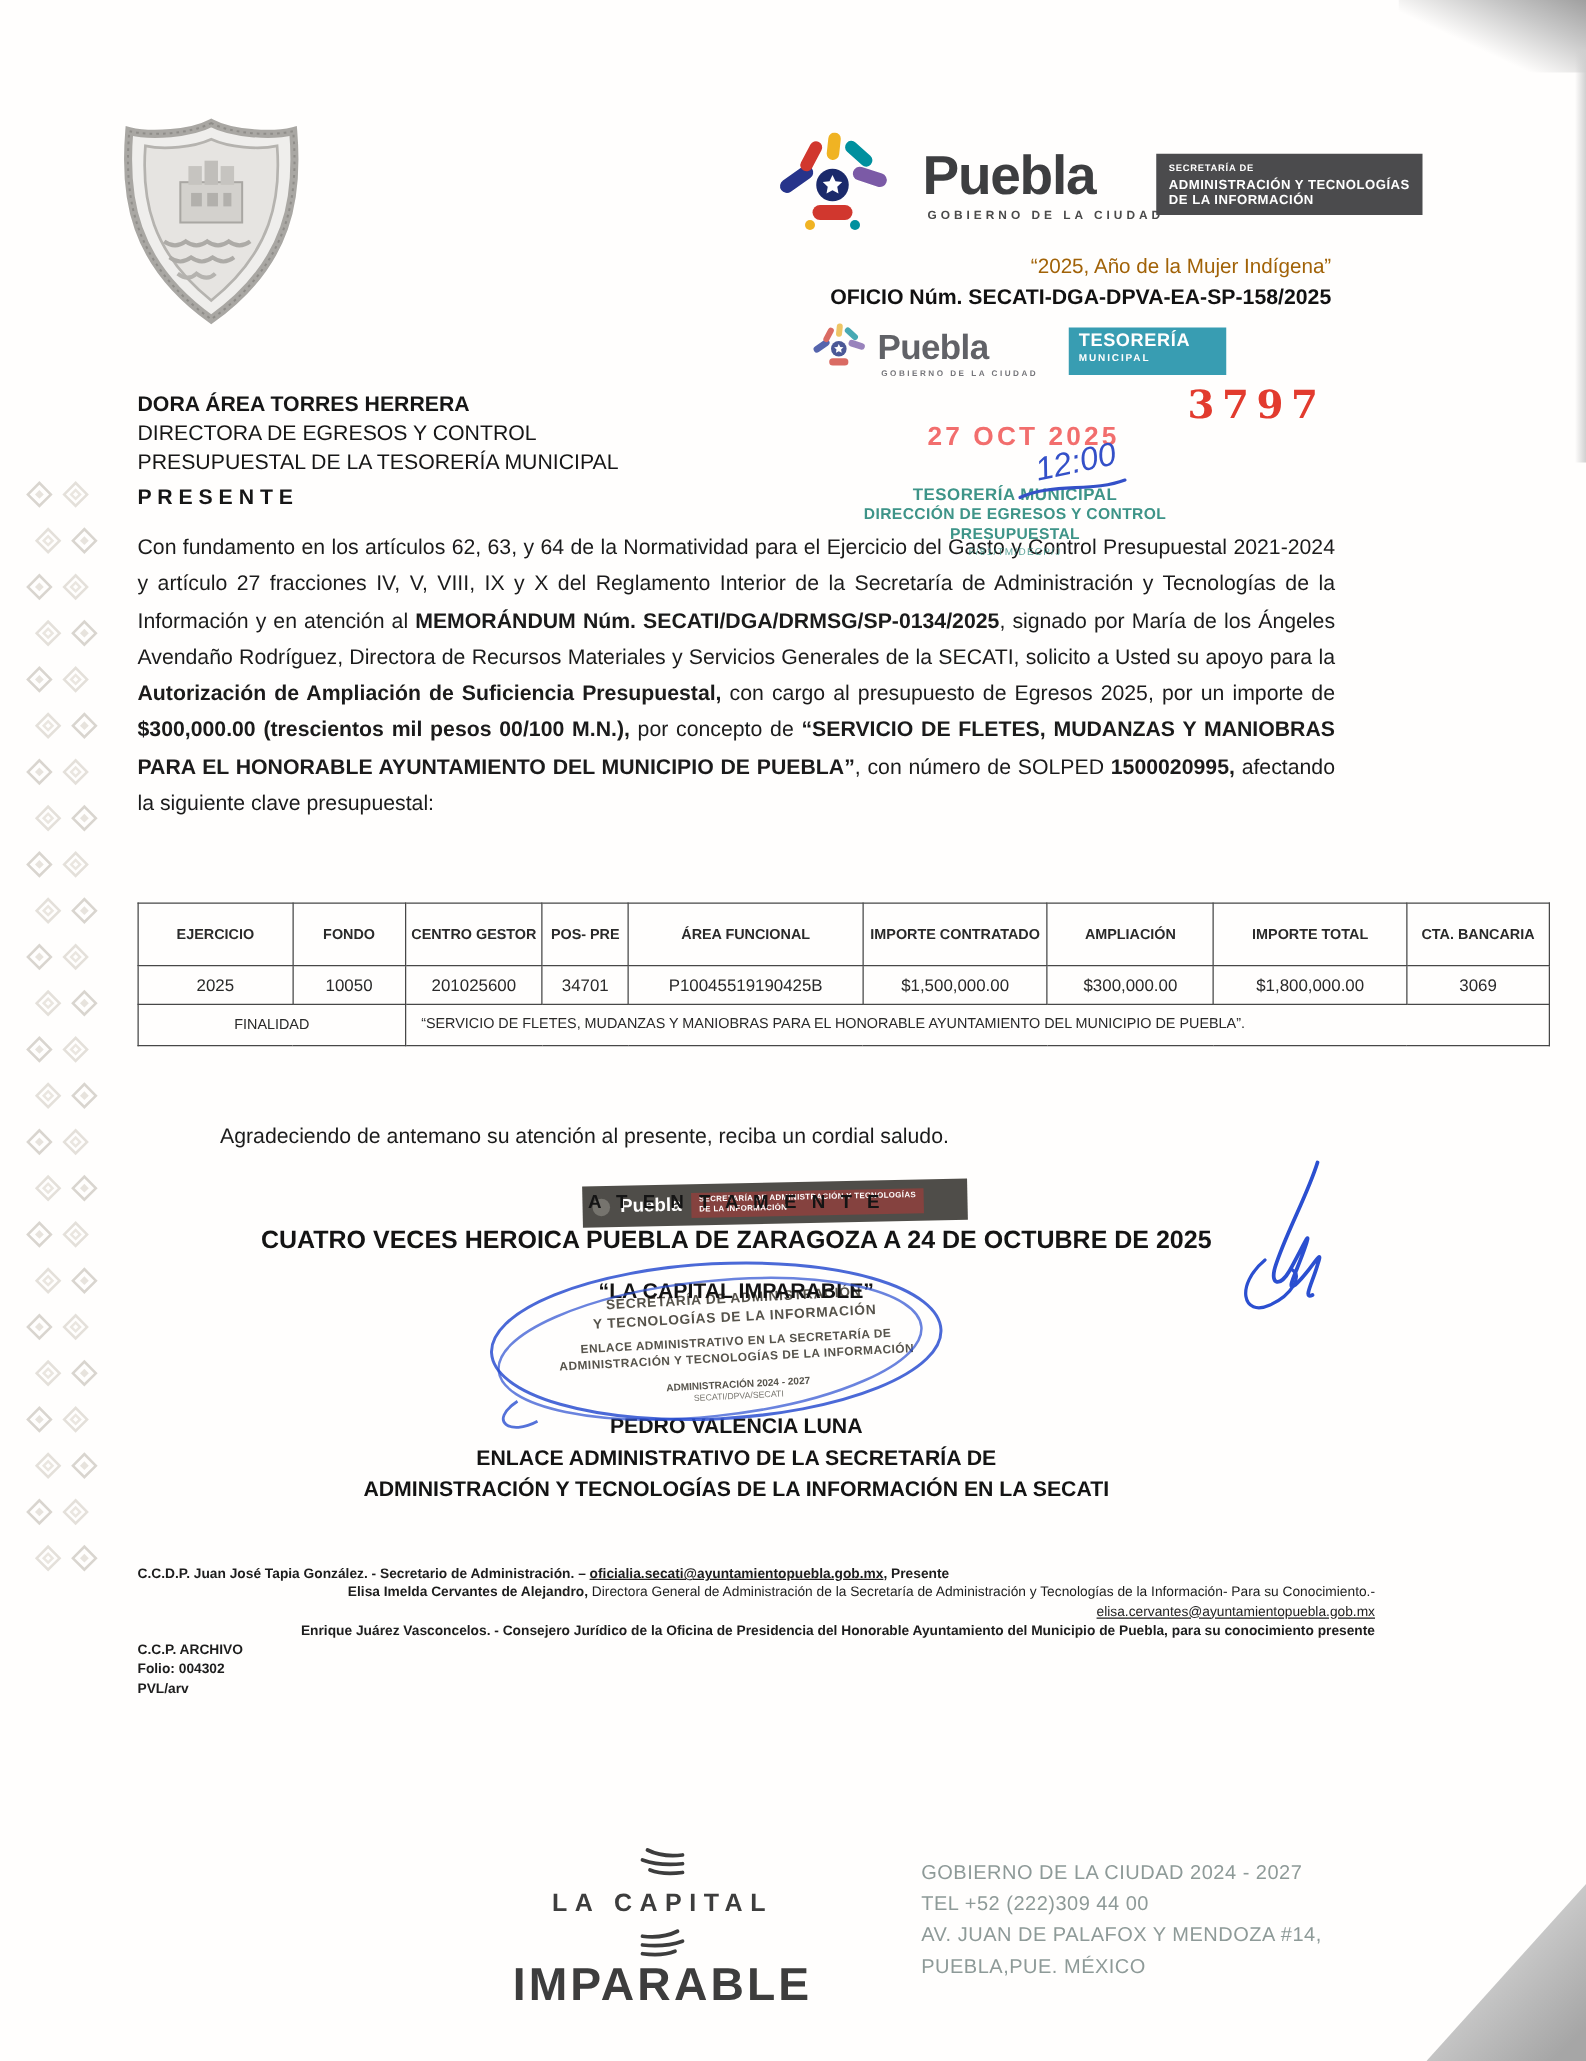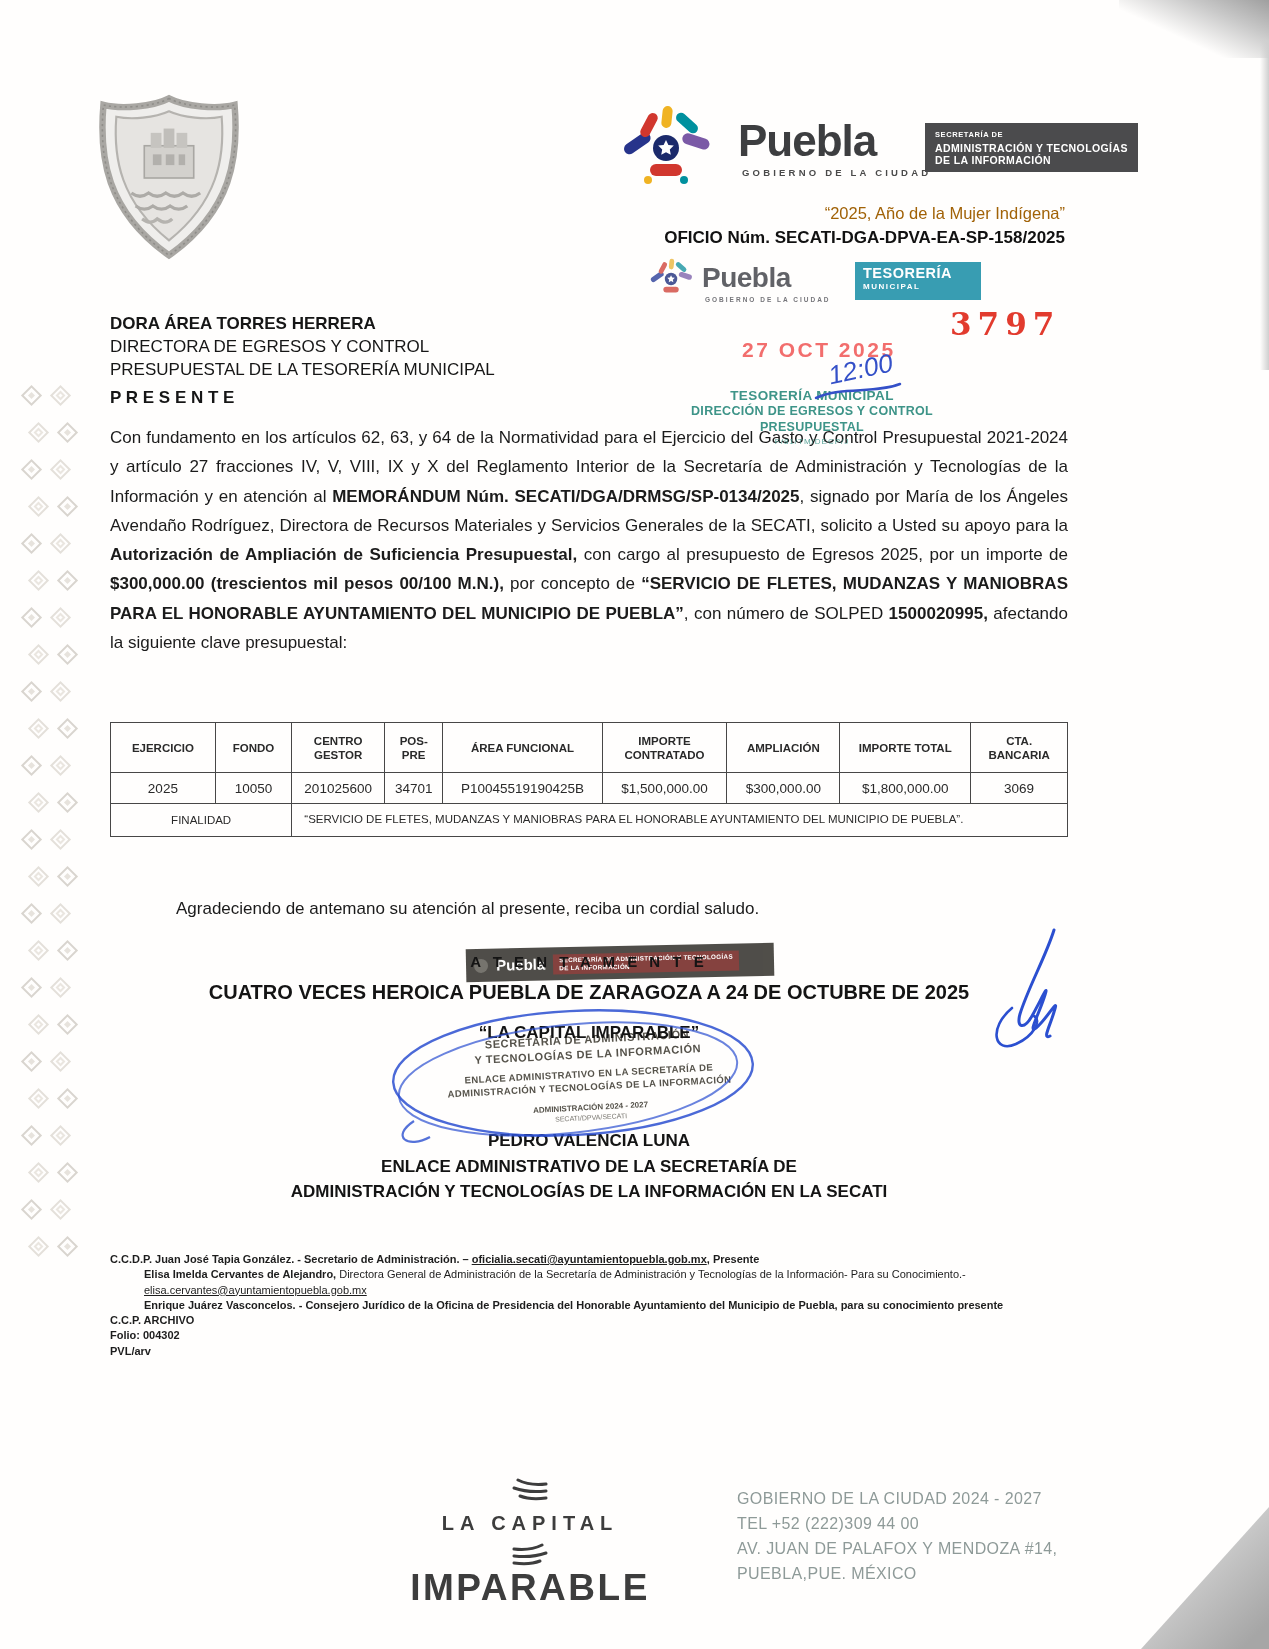--- a/index.html
+++ b/index.html
@@ -70,21 +70,21 @@
   
   .recipient { position:absolute; left:110px; top:312px; font-size:17px; line-height:23px; color:#161616; }
   .recipient .name { font-weight:700; }
   .recipient .salutation { font-weight:700; margin-top:5px; }
 
   
   .body-par { position:absolute; left:110px; top:423px; width:958px; font-size:17px; line-height:29.3px;
     text-align:justify; color:#1b1b1b; z-index:2; }
 
   
-  .ptable { position:absolute; left:110px; top:722px; width:958px; border-collapse:collapse; table-layout:fixed; z-index:2; }
+  .ptable { position:absolute; left:110px; top:722px; width:1130px; border-collapse:collapse; table-layout:fixed; z-index:2; }
   .ptable th, .ptable td { border:1.6px solid #474747; text-align:center; vertical-align:middle; padding:3px 4px; color:#2a2a2a; }
   .ptable th { font-size:11.5px; font-weight:700; height:50px; line-height:14px; }
   .ptable td { font-size:13.5px; height:31px; }
   .fin-label { font-size:11.5px !important; }
   .fin-text { font-size:11.5px !important; text-align:left !important; padding:7px 12px !important; line-height:17.5px; height:auto !important; }
 
   .thanks { position:absolute; left:176px; top:899px; font-size:17px; color:#1b1b1b; }
 
   
   .ink-stamp { position:absolute; left:466px; top:946px; width:308px; height:33px; background:#45433e;
@@ -108,21 +108,21 @@
   .seal-text .s6 { font-size:7px; line-height:10px; opacity:.8; }
 
   .scribble { position:absolute; left:378px; top:995px; width:400px; height:170px; z-index:5; }
   .signature { position:absolute; left:980px; top:922px; width:115px; height:140px; z-index:5; }
 
   .signer { position:absolute; left:110px; top:1128px; width:958px; text-align:center; font-size:17px; font-weight:700;
     line-height:25.5px; color:#141414; z-index:4; }
 
   
   .cc { position:absolute; left:110px; top:1252px; width:990px; font-size:11px; line-height:15.3px; color:#1d1d1d; z-index:2; }
-  .cc-line.ind { margin-left:34px; }
+  .cc-line.ind { margin-left:34px;text-align:right; }
 
   
   .footer-logo { position:absolute; left:378px; top:1478px; width:304px; text-align:center; color:#3d3d3d; }
   .fl-top { display:flex; align-items:center; justify-content:center; gap:8px;flex-direction:column; }
   .fl-top .txt { font-size:20px; font-weight:700; letter-spacing:6px; }
   .fl-bottom { font-size:37px; font-weight:700; letter-spacing:2.5px; margin-top:-2px; }
   .wing { width:36px; height:26px; }
   .footer-address { position:absolute; left:737px; top:1486px; font-size:16px; line-height:25px;
     letter-spacing:.4px; color:#8e9a98; }
 </style>

